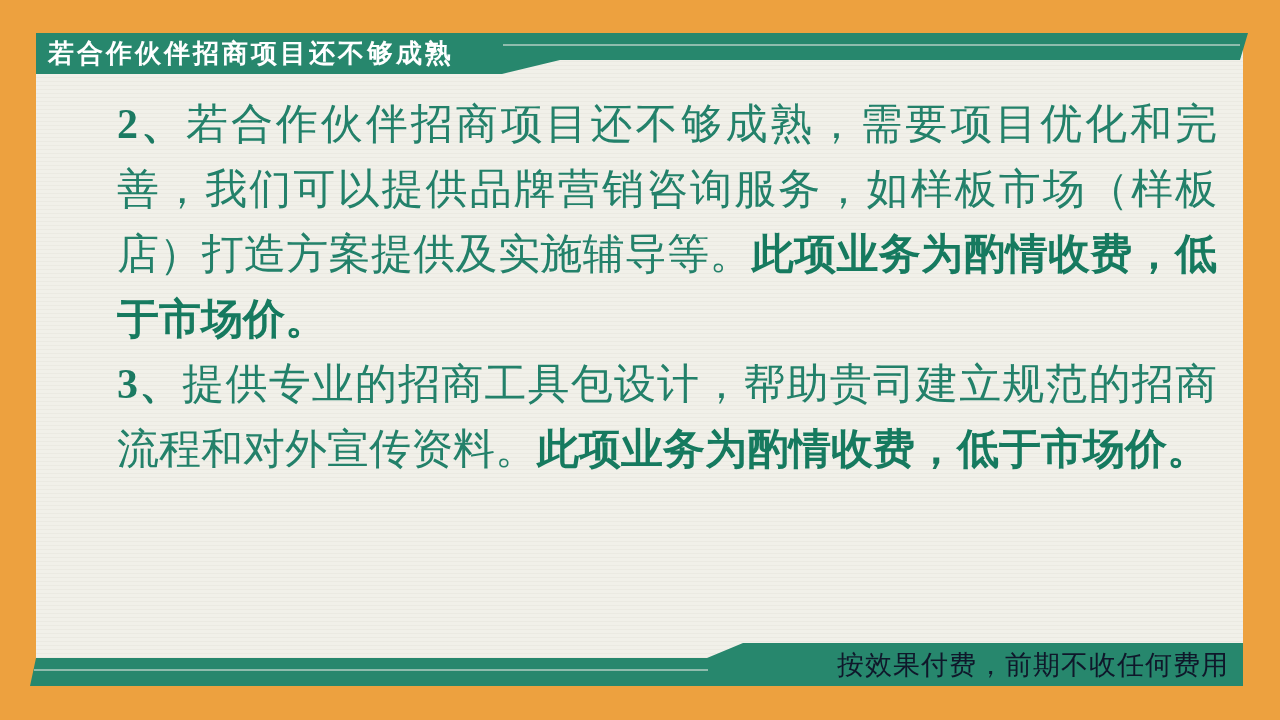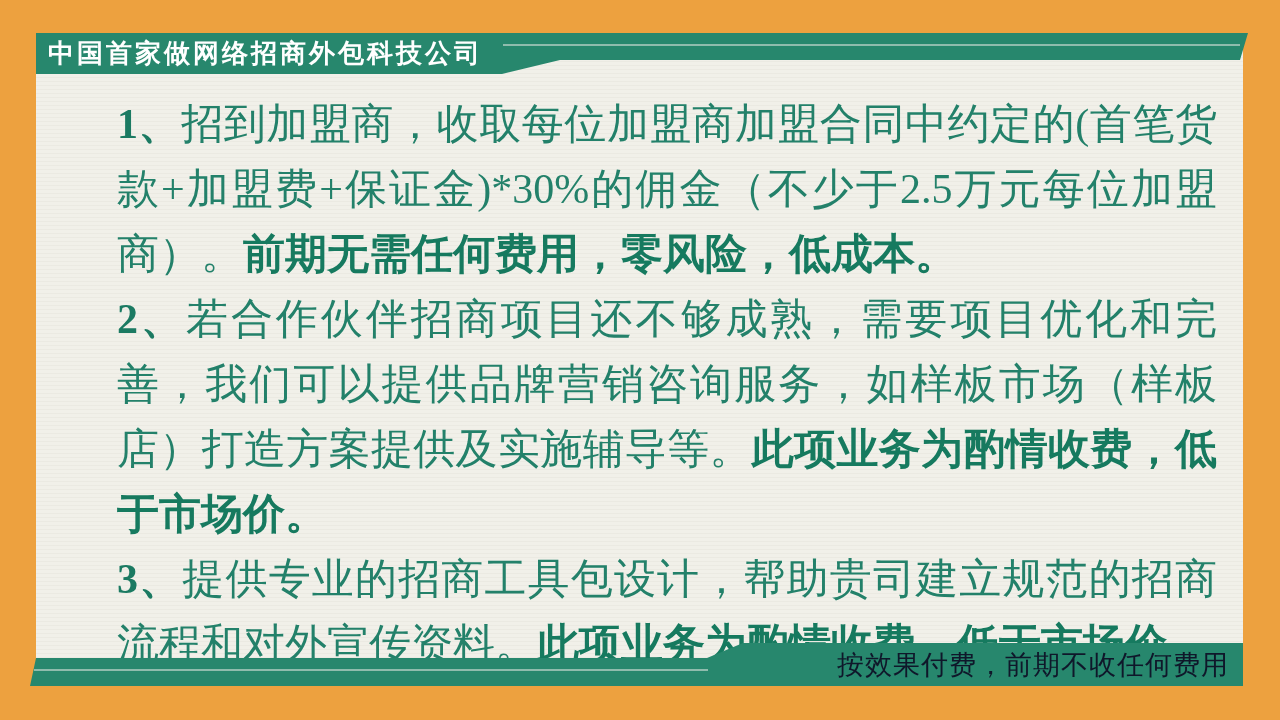--- a/index.html
+++ b/index.html
@@ -61,28 +61,27 @@
   .em{font-weight:bold;color:#167A5F;}
 </style>
 </head>
 <body>
 
 <div class="stage">
 
   <div class="paper"></div>
 
   <div class="content">
-    <p><span class="num">1、</span><span>招到加盟商，收取每位加盟商加盟合同中约定的(首笔货款+加盟费+保证金)*30%的佣金（不少于2.5万元每位加盟商）。</span><span class="em">前期无需任何费用，零风险，低成本。</span></p>
     <p><span class="num">2、</span><span>若合作伙伴招商项目还不够成熟，需要项目优化和完善，我们可以提供品牌营销咨询服务，如样板市场（样板店）打造方案提供及实施辅导等。</span><span class="em">此项业务为酌情收费，低于市场价。</span></p>
     <p><span class="num">3、</span><span>提供专业的招商工具包设计，帮助贵司建立规范的招商流程和对外宣传资料。</span><span class="em">此项业务为酌情收费，低于市场价。</span></p>
   </div>
 
   <div class="header-band">
     <div class="header-accent-line"></div>
-    <div class="header-title">中国首家做网络招商外包科技公司</div>
+    <div class="header-title">若合作伙伴招商项目还不够成熟</div>
   </div>
 
   <div class="footer-band">
     <div class="footer-accent-line"></div>
     <div class="footer-text">按效果付费，前期不收任何费用</div>
   </div>
 
 </div>
 
 </body></html>

